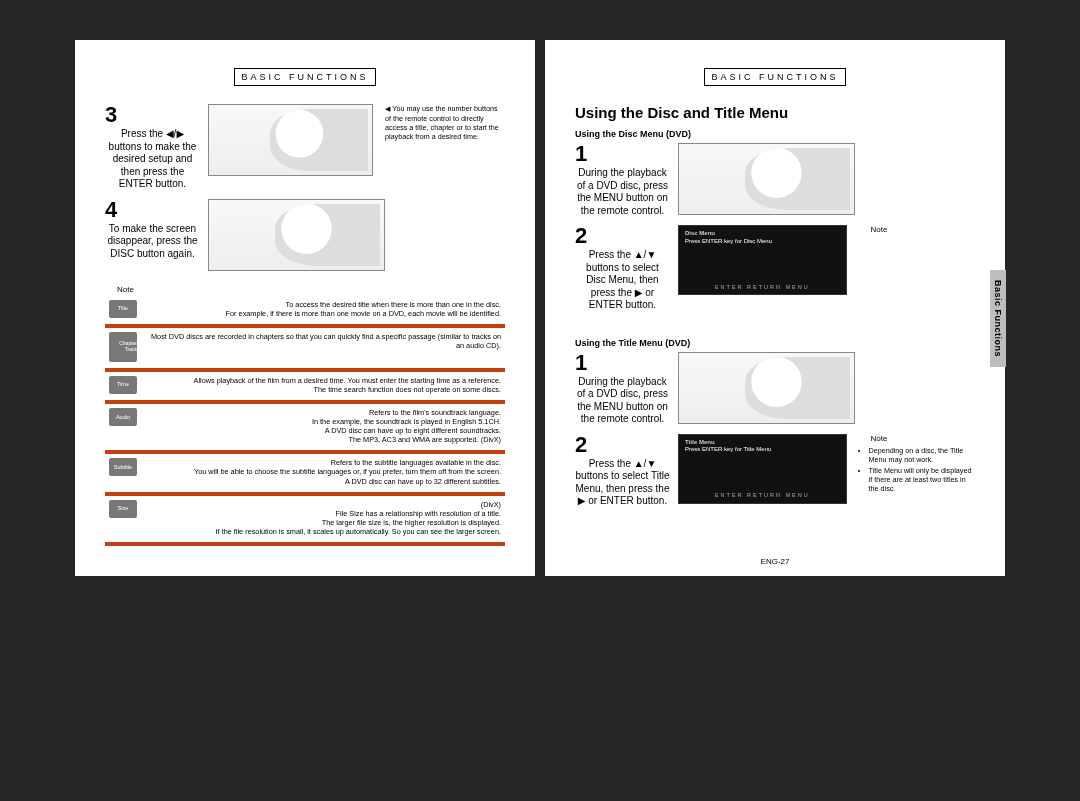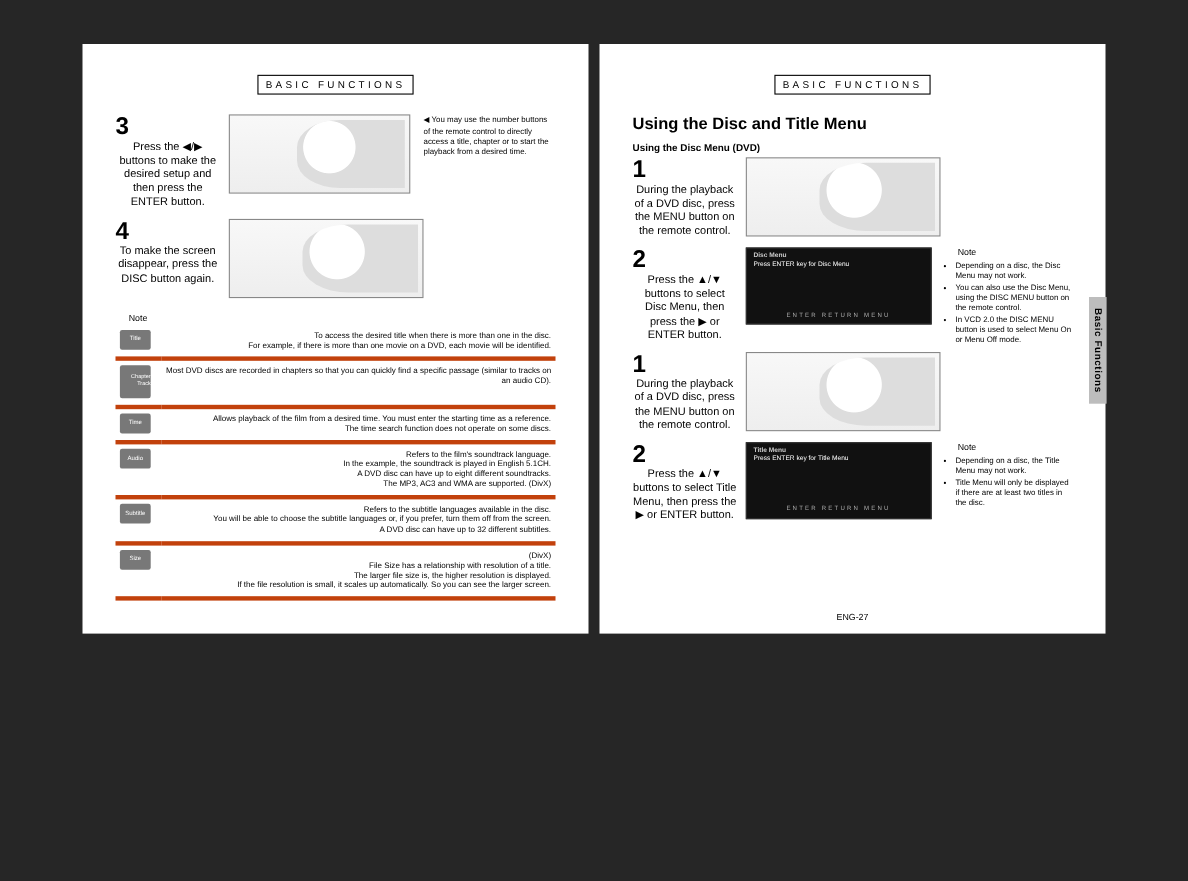--- a/index.html
+++ b/index.html
@@ -244,28 +244,24 @@
           <div class="step-desc">Press the ▲/▼ buttons to select Disc Menu, then press the ▶ or ENTER button.</div>
         </div>
         <div class="osd-img">
           <div class="osd-line1">Disc Menu</div>
           <div>Press ENTER key for Disc Menu</div>
           <div class="osd-bottom">ENTER   RETURN   MENU</div>
         </div>
       </div>
       <div class="side-note">
         <div class="note-hd">Note</div>
-        <ul class="notelist" id="disc-notes">
-            <li>Depending on a disc, the Disc Menu may not work.</li>
-            <li>You can also use the Disc Menu, using the DISC MENU button on the remote control.</li>
-            <li>In VCD 2.0 the DISC MENU button is used to select Menu On or Menu Off mode.</li>
-          </ul>
-      </div>
-    </div>
-
+      </div>
+    </div>
+
+    <div class="sub-title" style="margin-top:18px;">Using the Title Menu (DVD)</div>
 
     <div class="step-row" style="width:280px;">
       <div class="step-text">
         <div class="step-num">1</div>
         <div class="step-desc">During the playback of a DVD disc, press the MENU button on the remote control.</div>
       </div>
       <div class="remote-img"></div>
     </div>
 
     <div class="two-col">

